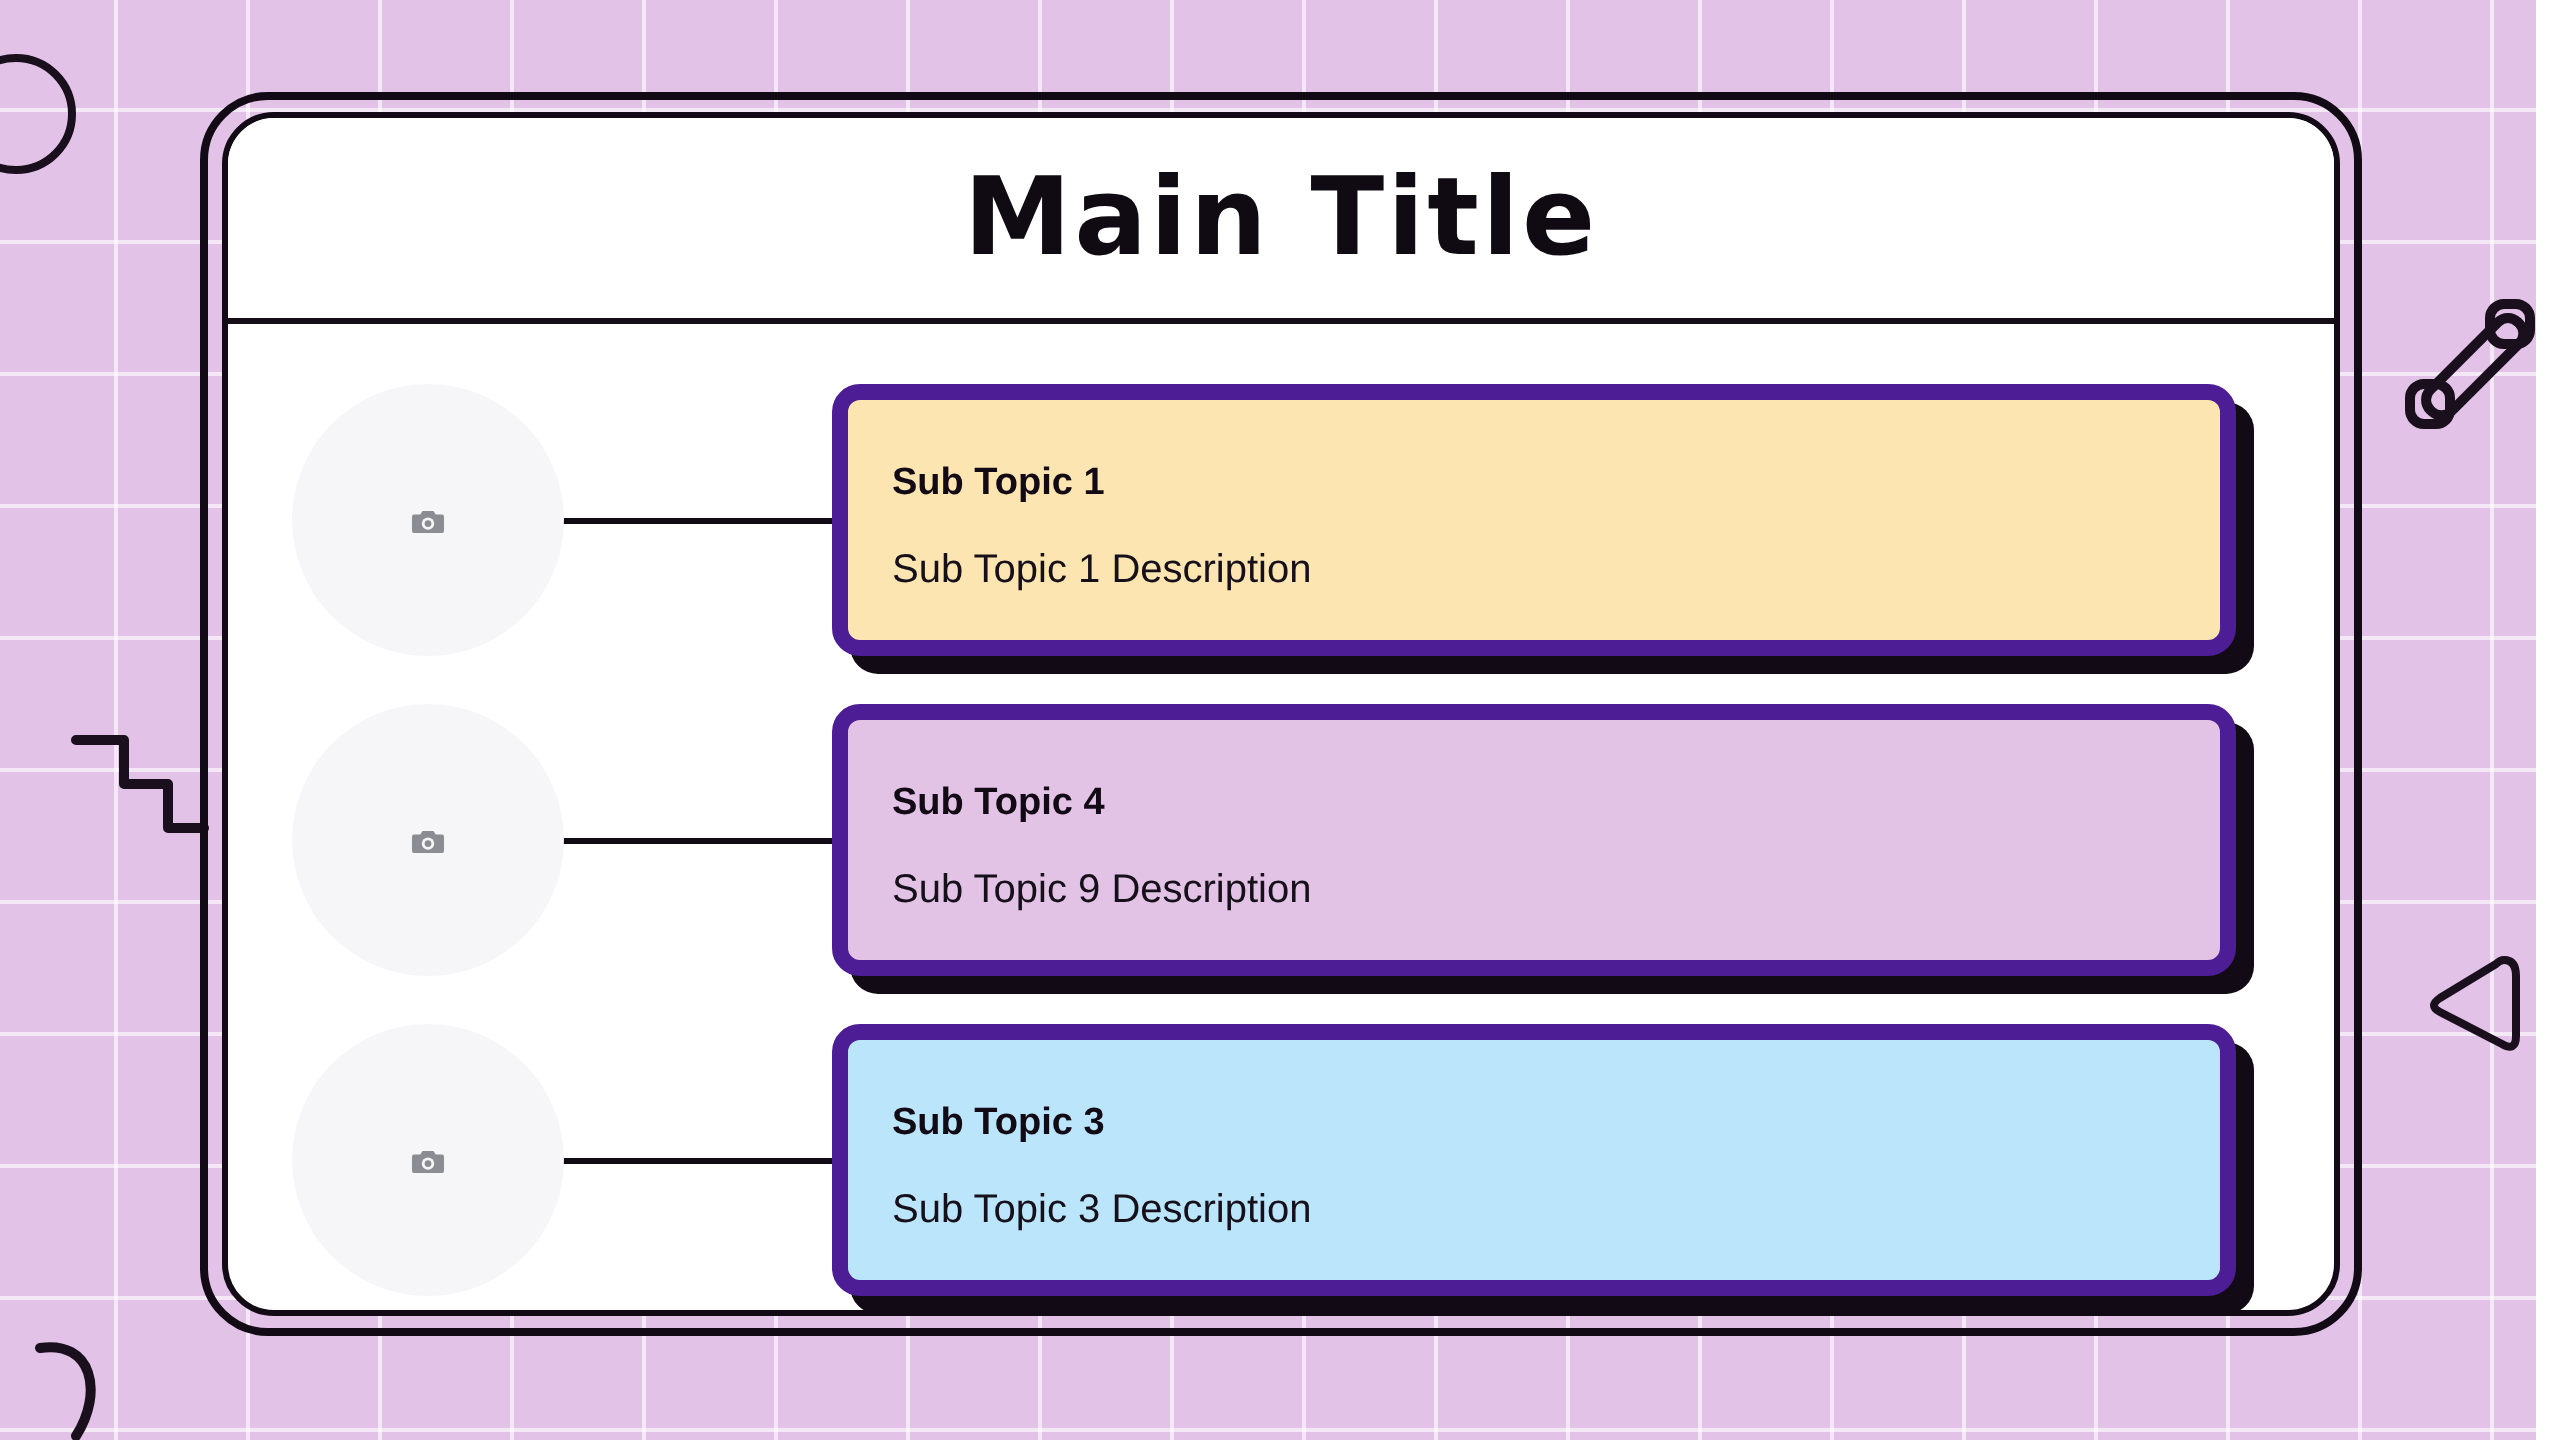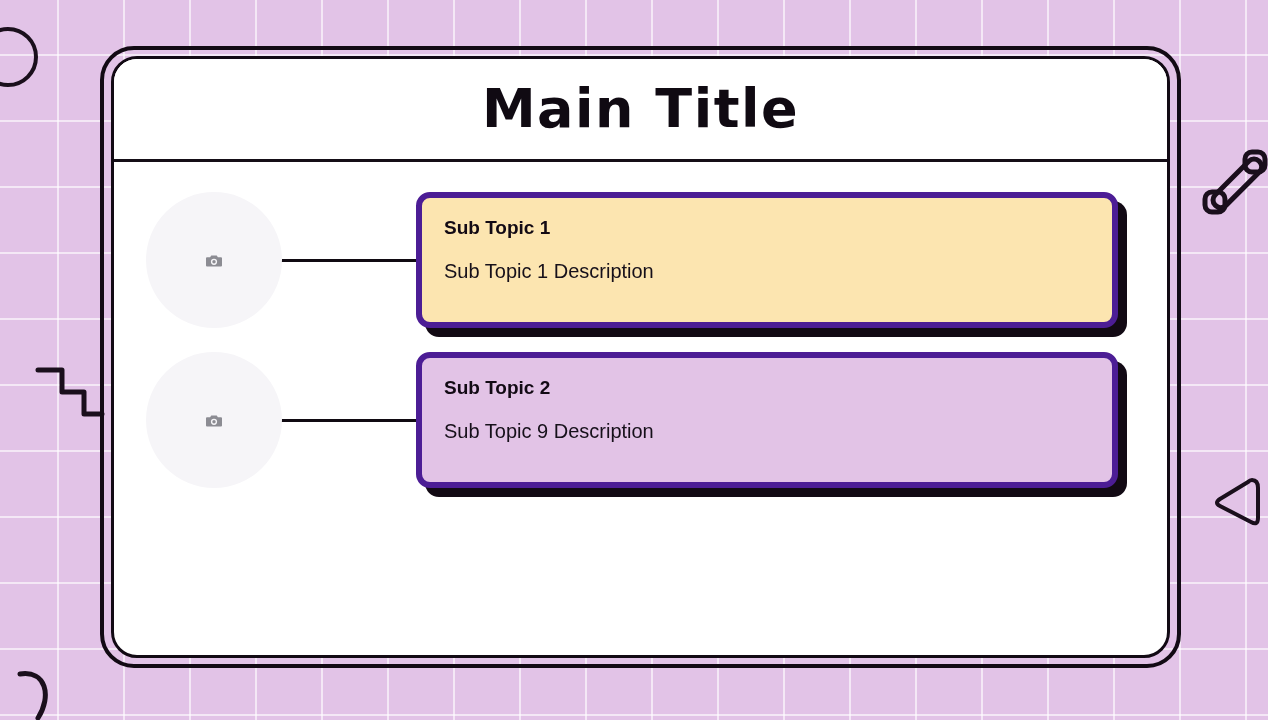--- a/index.html
+++ b/index.html
@@ -127,24 +127,24 @@
     height: 136px;
     margin-right: 49px;
   }
 
   .card {
     position: absolute;
     left: 0;
     top: 0;
     width: 100%;
     height: 136px;
-    border: 6px solid #4c1d95;
+    border: 8px solid #4c1d95;
     border-radius: 14px;
     box-shadow: 9px 9px 0 0 #120a14;
-    padding: 20px 22px 0 22px;
+    padding: 32px 22px 0 22px;
   }
   .card-title {
     font-family: "Liberation Sans", sans-serif;
     font-weight: bold;
     font-size: 19px;
     color: #120a14;
     line-height: 1.1;
   }
   .card-desc {
     margin-top: 20px;
@@ -217,22 +217,40 @@
             <svg class="camera-icon" width="17" height="15" viewBox="0 0 17 15">
               <path d="M1 4.2 h3.1 l1.2-1.7 h5.4 l1.2 1.7 H15 a1 1 0 0 1 1 1 v7.3 a1 1 0 0 1-1 1 H1 a1 1 0 0 1-1-1 V5.2 a1 1 0 0 1 1-1 z" fill="#8c8c93"></path>
               <circle cx="8" cy="8.8" r="3.1" fill="#f6f5f8"></circle>
               <circle cx="8" cy="8.8" r="1.7" fill="#8c8c93"></circle>
             </svg>
           </div>
         </div>
         <div class="connector"></div>
         <div class="card-slot">
           <div class="card" style="background:#E2C3E6">
-            <div class="card-title">Sub Topic 2</div>
+            <div class="card-title">Sub Topic 4</div>
             <div class="card-desc">Sub Topic 9 Description</div>
           </div>
         </div>
       </div>
 
+      <div class="row">
+        <div class="thumb-wrap">
+          <div class="thumb" style="background: rgb(246, 245, 248);">
+            <svg class="camera-icon" width="17" height="15" viewBox="0 0 17 15">
+              <path d="M1 4.2 h3.1 l1.2-1.7 h5.4 l1.2 1.7 H15 a1 1 0 0 1 1 1 v7.3 a1 1 0 0 1-1 1 H1 a1 1 0 0 1-1-1 V5.2 a1 1 0 0 1 1-1 z" fill="#8c8c93"></path>
+              <circle cx="8" cy="8.8" r="3.1" fill="#f6f5f8"></circle>
+              <circle cx="8" cy="8.8" r="1.7" fill="#8c8c93"></circle>
+            </svg>
+          </div>
+        </div>
+        <div class="connector"></div>
+        <div class="card-slot">
+          <div class="card" style="background:#BAE5FB">
+            <div class="card-title">Sub Topic 3</div>
+            <div class="card-desc">Sub Topic 3 Description</div>
+          </div>
+        </div>
+      </div>
 
     </div>
   </div>
 </div>
 
 </body></html>

